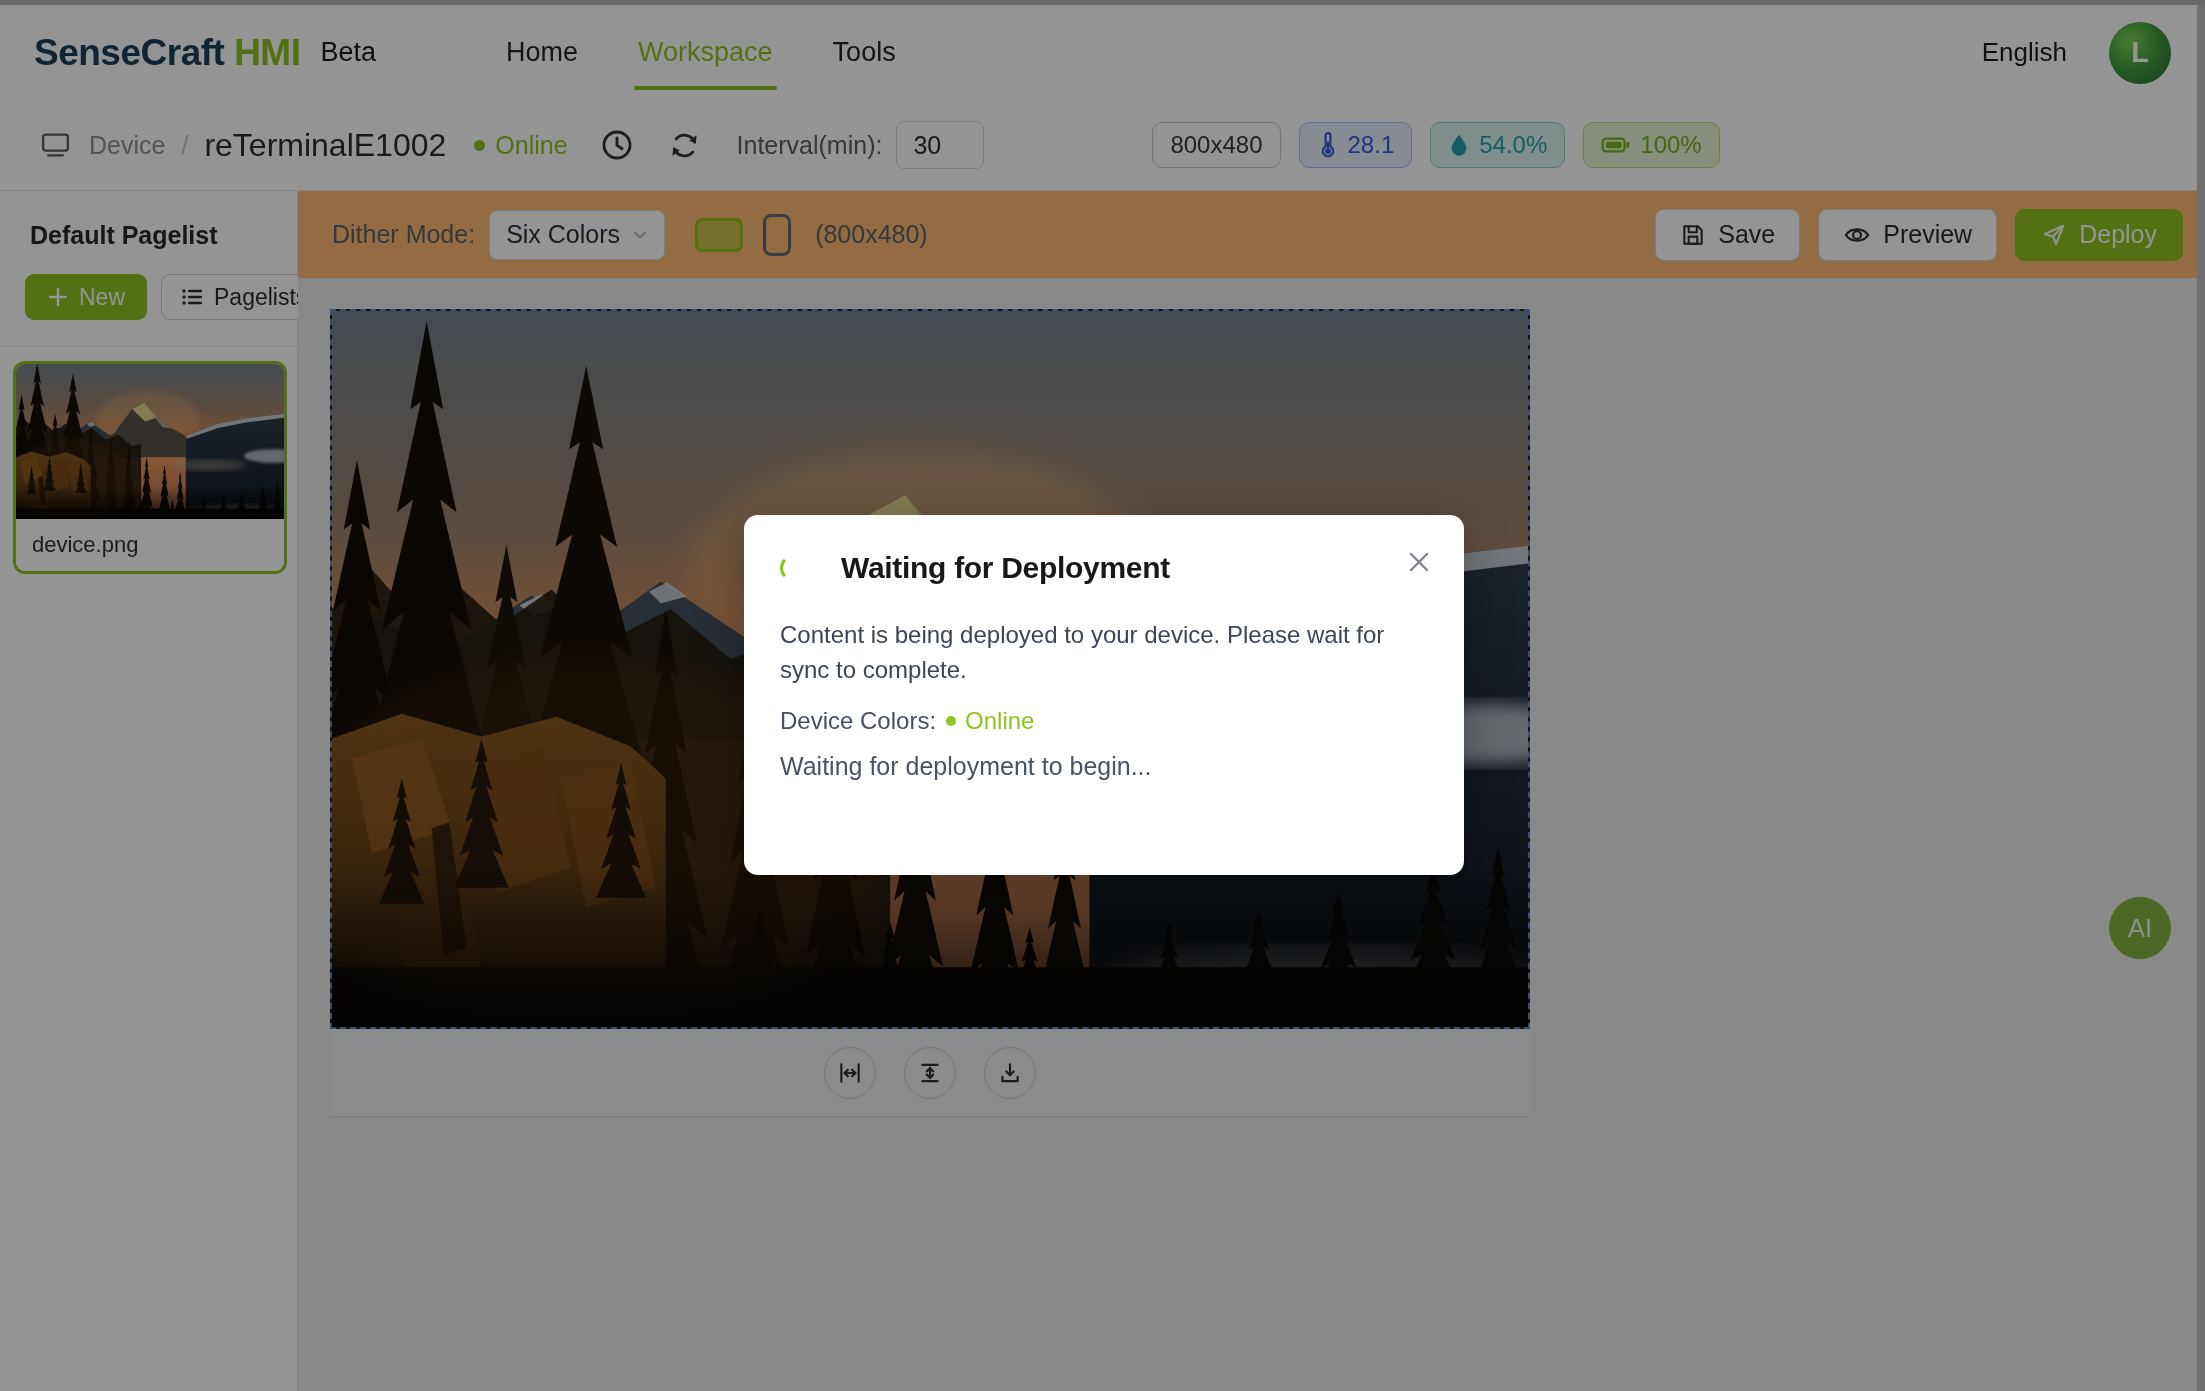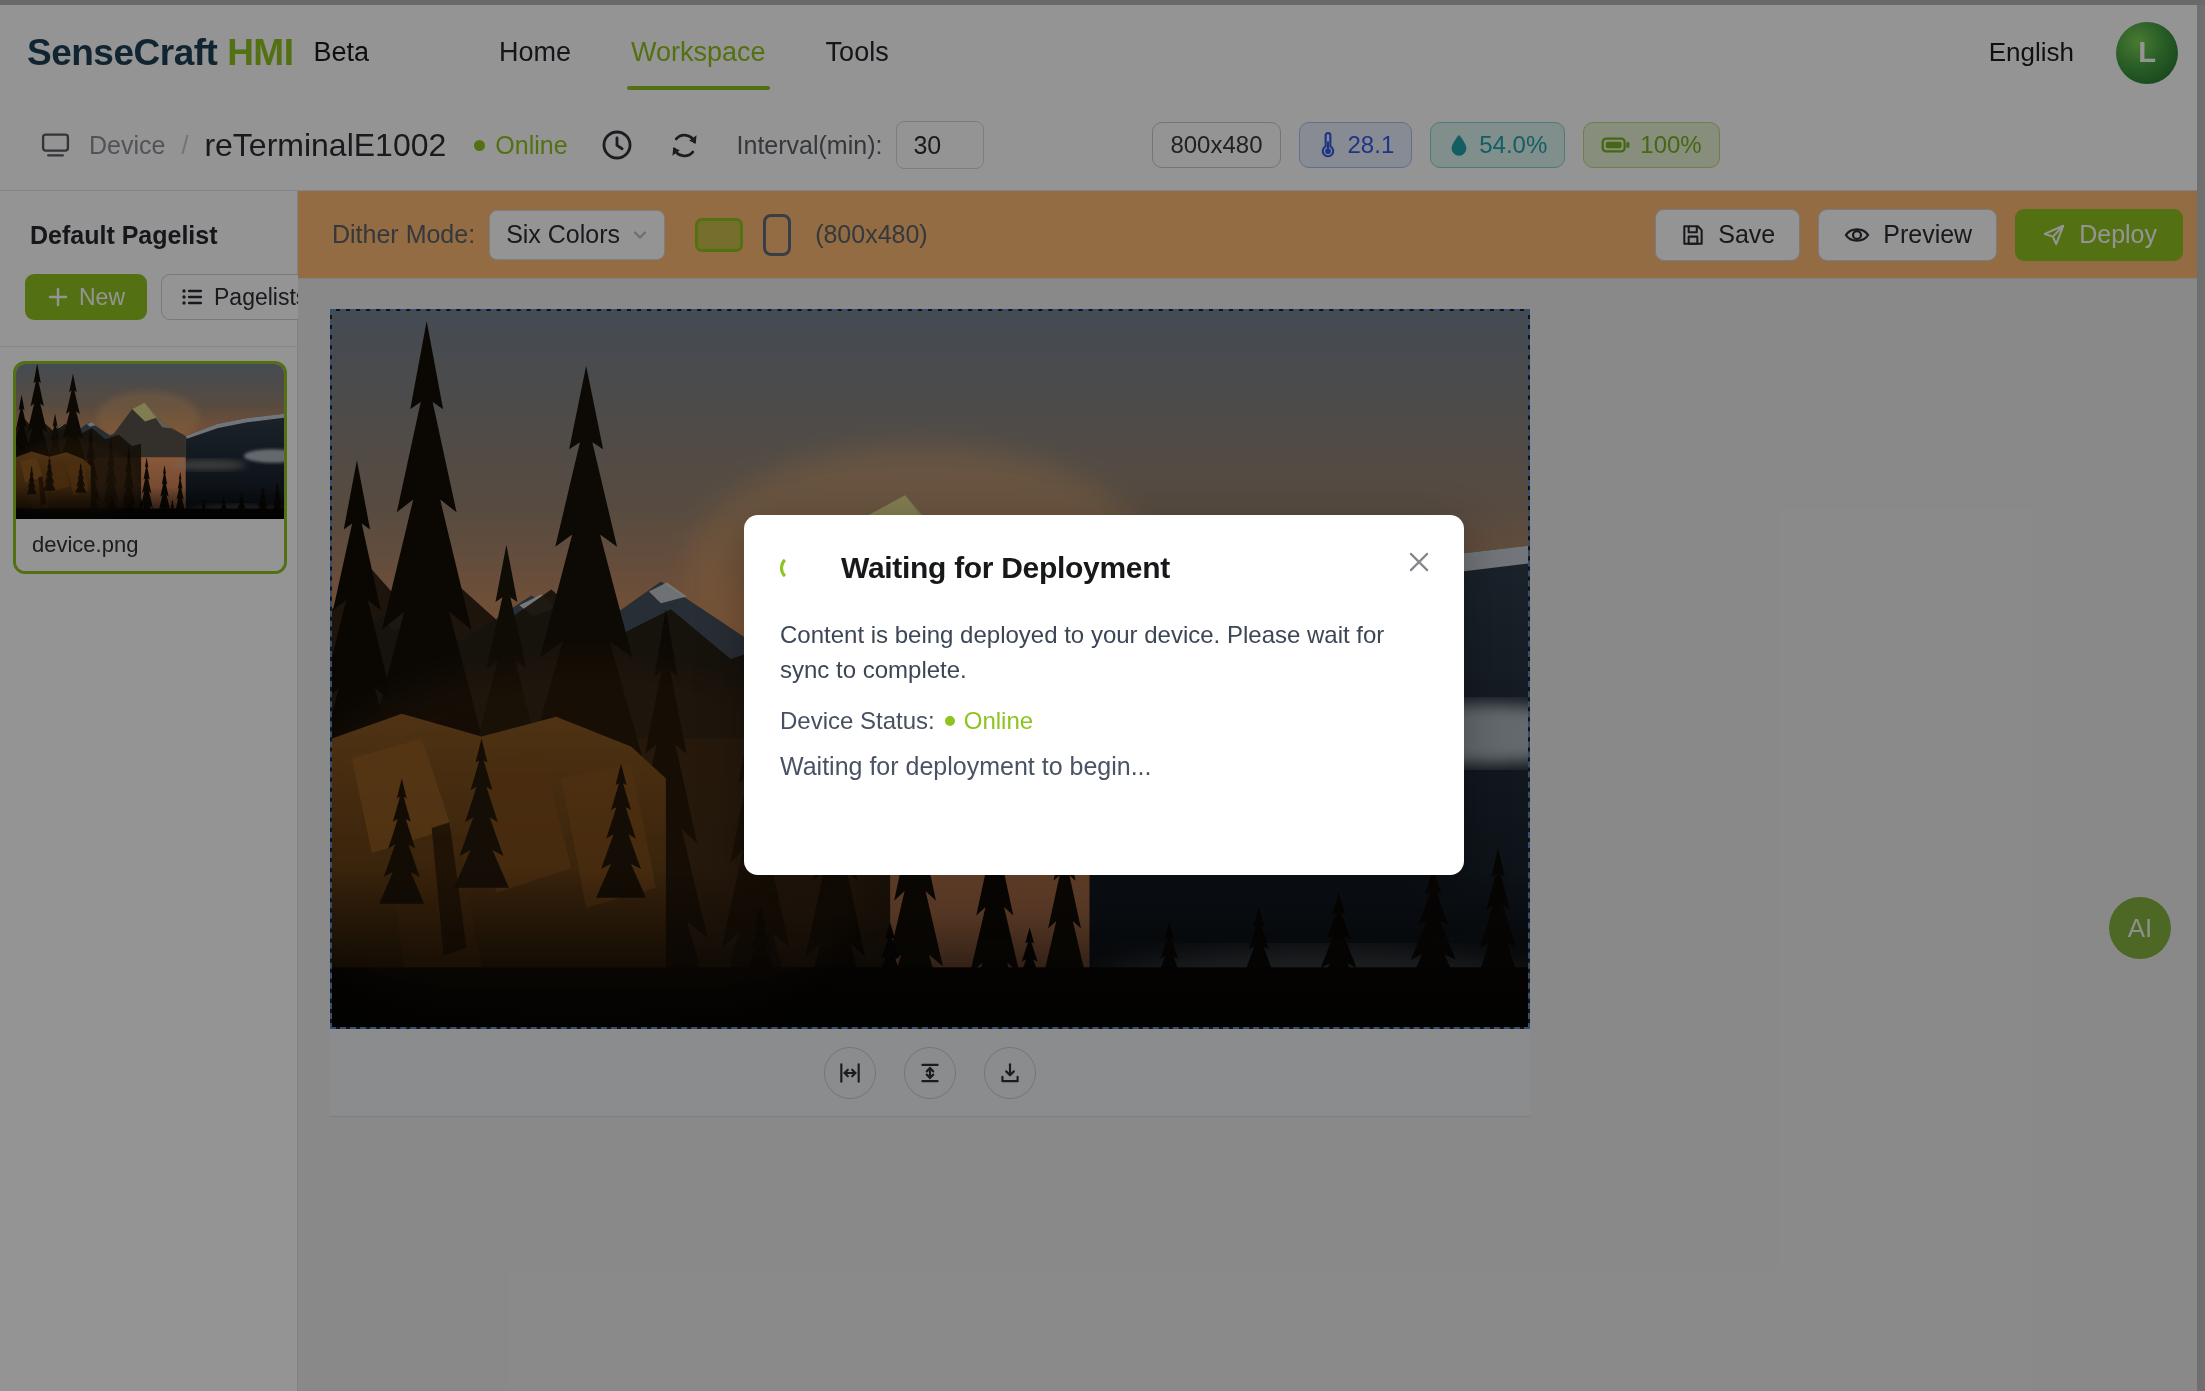--- a/index.html
+++ b/index.html
@@ -10,21 +10,21 @@
     font-family:"Liberation Sans", sans-serif;
     color:#2b2e33;
   }
   
   .screen-top-strip { position:absolute; top:0; left:0; right:0; height:5px; background:#696969; z-index:60; }
   .screen-scrollbar { position:absolute; top:5px; right:0; bottom:0; width:8px; background:#6f6f6f; z-index:60; }
 
   
   .header {
     position:absolute; top:5px; left:0; right:0; height:95px;
-    background:#ffffff; display:flex; align-items:center; padding:0 27px;
+    background:#ffffff; display:flex; align-items:center; padding:0 34px;
   }
   .brand { font-size:37px; font-weight:700; letter-spacing:-0.5px; white-space:nowrap; }
   .brand .brand-primary { color:#1c3e55; }
   .brand .brand-accent { color:#8fc31f; }
   .beta-tag { font-size:27px; color:#17191c; margin-left:20px; }
   .nav { display:flex; gap:56px; margin-left:128px; font-size:27px; color:#23262b; }
   .nav-item { position:relative; cursor:pointer; padding:6px 2px; }
   .nav-item.active { color:#8fc31f; }
   .nav-item.active::after { content:""; position:absolute; left:-2px; right:-2px; bottom:-16px; height:4px; background:#8fc31f; border-radius:2px; }
   .header-right { margin-left:auto; display:flex; align-items:center; }
@@ -462,21 +462,21 @@
     <div class="spinner"></div>
     <div class="modal-title">Waiting for Deployment</div>
   </div>
   <div class="modal-close">
     <svg width="26" height="26" viewBox="0 0 24 24">
         <path d="M4.5 4.5 L19.5 19.5 M19.5 4.5 L4.5 19.5" stroke="#83878d" stroke-width="2" stroke-linecap="round"></path>
       </svg>
   </div>
   <div class="modal-message">Content is being deployed to your device. Please wait for sync to complete.</div>
   <div class="modal-status">
-    <span>Device Status:</span>
+    <span>Device Colors:</span>
     <span class="status-dot"></span>
     <span class="online-text">Online</span>
   </div>
   <div class="modal-waiting">Waiting for deployment to begin...</div>
 </div>
 
 <div class="screen-top-strip"></div>
 <div class="screen-scrollbar"></div>
 
 </body></html>

